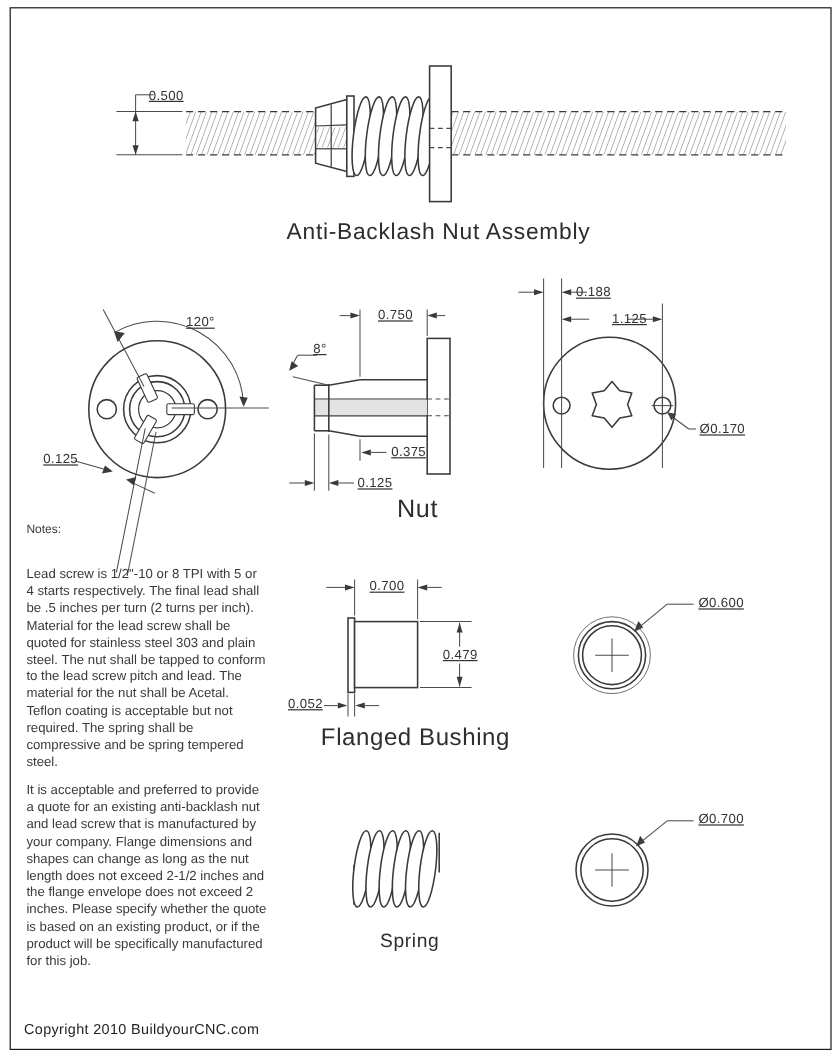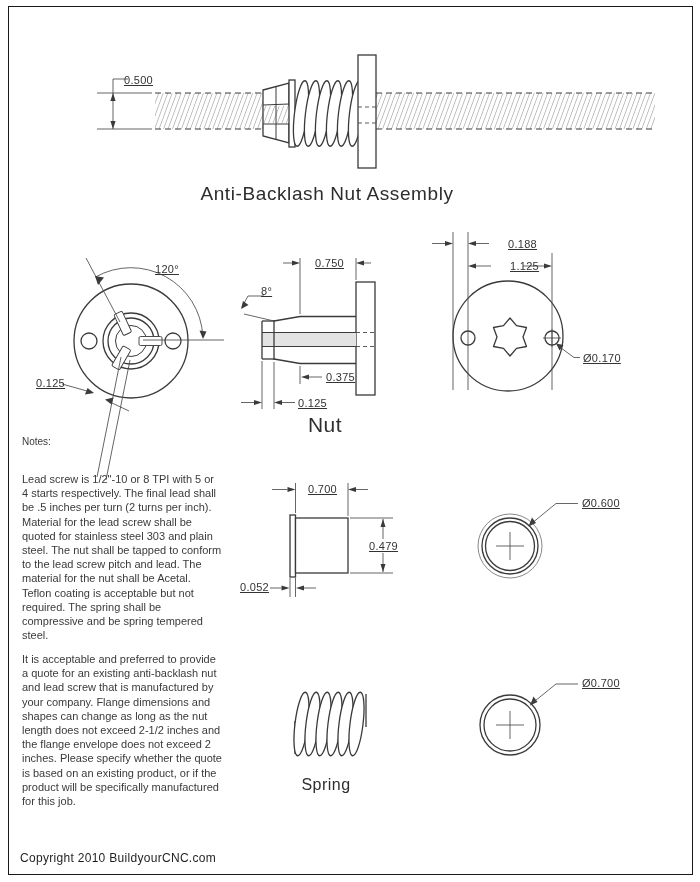--- a/index.html
+++ b/index.html
@@ -11,23 +11,23 @@
   .part{fill:#fff;stroke:#3a3a3a;stroke-width:1.3;}
   .outline{stroke:#3a3a3a;stroke-width:1.3;fill:none;}
   .thinline{stroke:#3a3a3a;stroke-width:1;fill:none;}
   .thin2{stroke:#6a6a6a;stroke-width:0.8;fill:none;}
   .ext{stroke:#4a4a4a;stroke-width:0.85;fill:none;}
   .dash{stroke:#3a3a3a;stroke-width:1;fill:none;stroke-dasharray:6,4;}
   .dash2{stroke:#4a4a4a;stroke-width:0.9;fill:none;stroke-dasharray:4,3;}
   .slot{fill:#fff;stroke:#3a3a3a;stroke-width:0.9;}
   .arr{fill:#3a3a3a;stroke:none;}
   .dim{position:absolute;font-size:11px;color:#333;letter-spacing:.3px;white-space:nowrap;text-decoration:underline;}
-  .vlabel{position:absolute;color:#2e2e2e;text-align:center;letter-spacing:.5px;}
+  .vlabel{position:absolute;color:#2e2e2e;text-align:right;letter-spacing:.5px;}
   .notes{position:absolute;left:22px;width:200px;color:#3a3a3a;font-size:11px;line-height:14.2px;}
-  #title{position:absolute;left:162px;top:183px;width:330px;text-align:center;
+  #title{position:absolute;left:162px;top:183px;width:330px;text-align:right;
          font-size:19px;color:#2d2d2d;letter-spacing:.6px;}
   #copyright{position:absolute;left:20px;top:851px;font-size:12px;color:#1f1f1f;letter-spacing:.3px;}
 </style>
 </head>
 <body>
 
 <div id="page">
   <div id="sheet-border"></div>
 
   <svg width="700" height="882" viewBox="0 0 700 882">
@@ -232,32 +232,33 @@
   <div class="dim" style="left:124px;top:74px">0.500</div>
 
   <div class="dim" style="left:155px;top:263px">120°</div>
   <div class="dim" style="left:36px;top:377px">0.125</div>
 
   <div class="dim" style="left:315px;top:257px">0.750</div>
   <div class="dim" style="left:261px;top:285px">8°</div>
   <div class="dim" style="left:326px;top:371px">0.375</div>
   <div class="dim" style="left:298px;top:397px">0.125</div>
 
-  <div class="dim" style="left:508px;top:238px">0.188</div>
+  <div class="dim" style="left:480px;top:238px">0.188</div>
   <div class="dim" style="left:510px;top:260px">1.125</div>
   <div class="dim" style="left:583px;top:352px">Ø0.170</div>
 
   <div class="dim" style="left:308px;top:483px">0.700</div>
   <div class="dim" style="left:369px;top:540px">0.479</div>
   <div class="dim" style="left:240px;top:581px">0.052</div>
   <div class="dim" style="left:582px;top:497px">Ø0.600</div>
 
   <div class="dim" style="left:582px;top:677px">Ø0.700</div>
 
   <div class="vlabel" style="left:285px;top:413px;width:80px;font-size:21px">Nut</div>
+  <div class="vlabel" style="left:235px;top:604px;width:190px;font-size:20px">Flanged Bushing</div>
   <div class="vlabel" style="left:286px;top:776px;width:80px;font-size:16px">Spring</div>
 
   <div class="notes" style="top:435px;font-size:10px">Notes:</div>
   <div class="notes" style="top:472px">Lead screw is 1/2"-10 or 8 TPI with 5 or 4 starts respectively.  The final lead shall be .5 inches per turn (2 turns per inch).  Material for the lead screw shall be quoted for stainless steel 303 and plain steel.  The nut shall be tapped to conform to the lead screw pitch and lead.  The material for the nut shall be Acetal.  Teflon coating is acceptable but not required.  The spring shall be compressive and be spring tempered steel.</div>
   <div class="notes" style="top:652px">It is acceptable and preferred to provide a quote for an existing anti-backlash nut and lead screw that is manufactured by your company.  Flange dimensions and shapes can change as long as the nut length does not exceed 2-1/2 inches and the flange envelope does not exceed 2 inches.  Please specify whether the quote is based on an existing product, or if the product will be specifically manufactured for this job.</div>
 
   <div id="copyright">Copyright 2010 BuildyourCNC.com</div>
 </div>
 
 </body></html>

